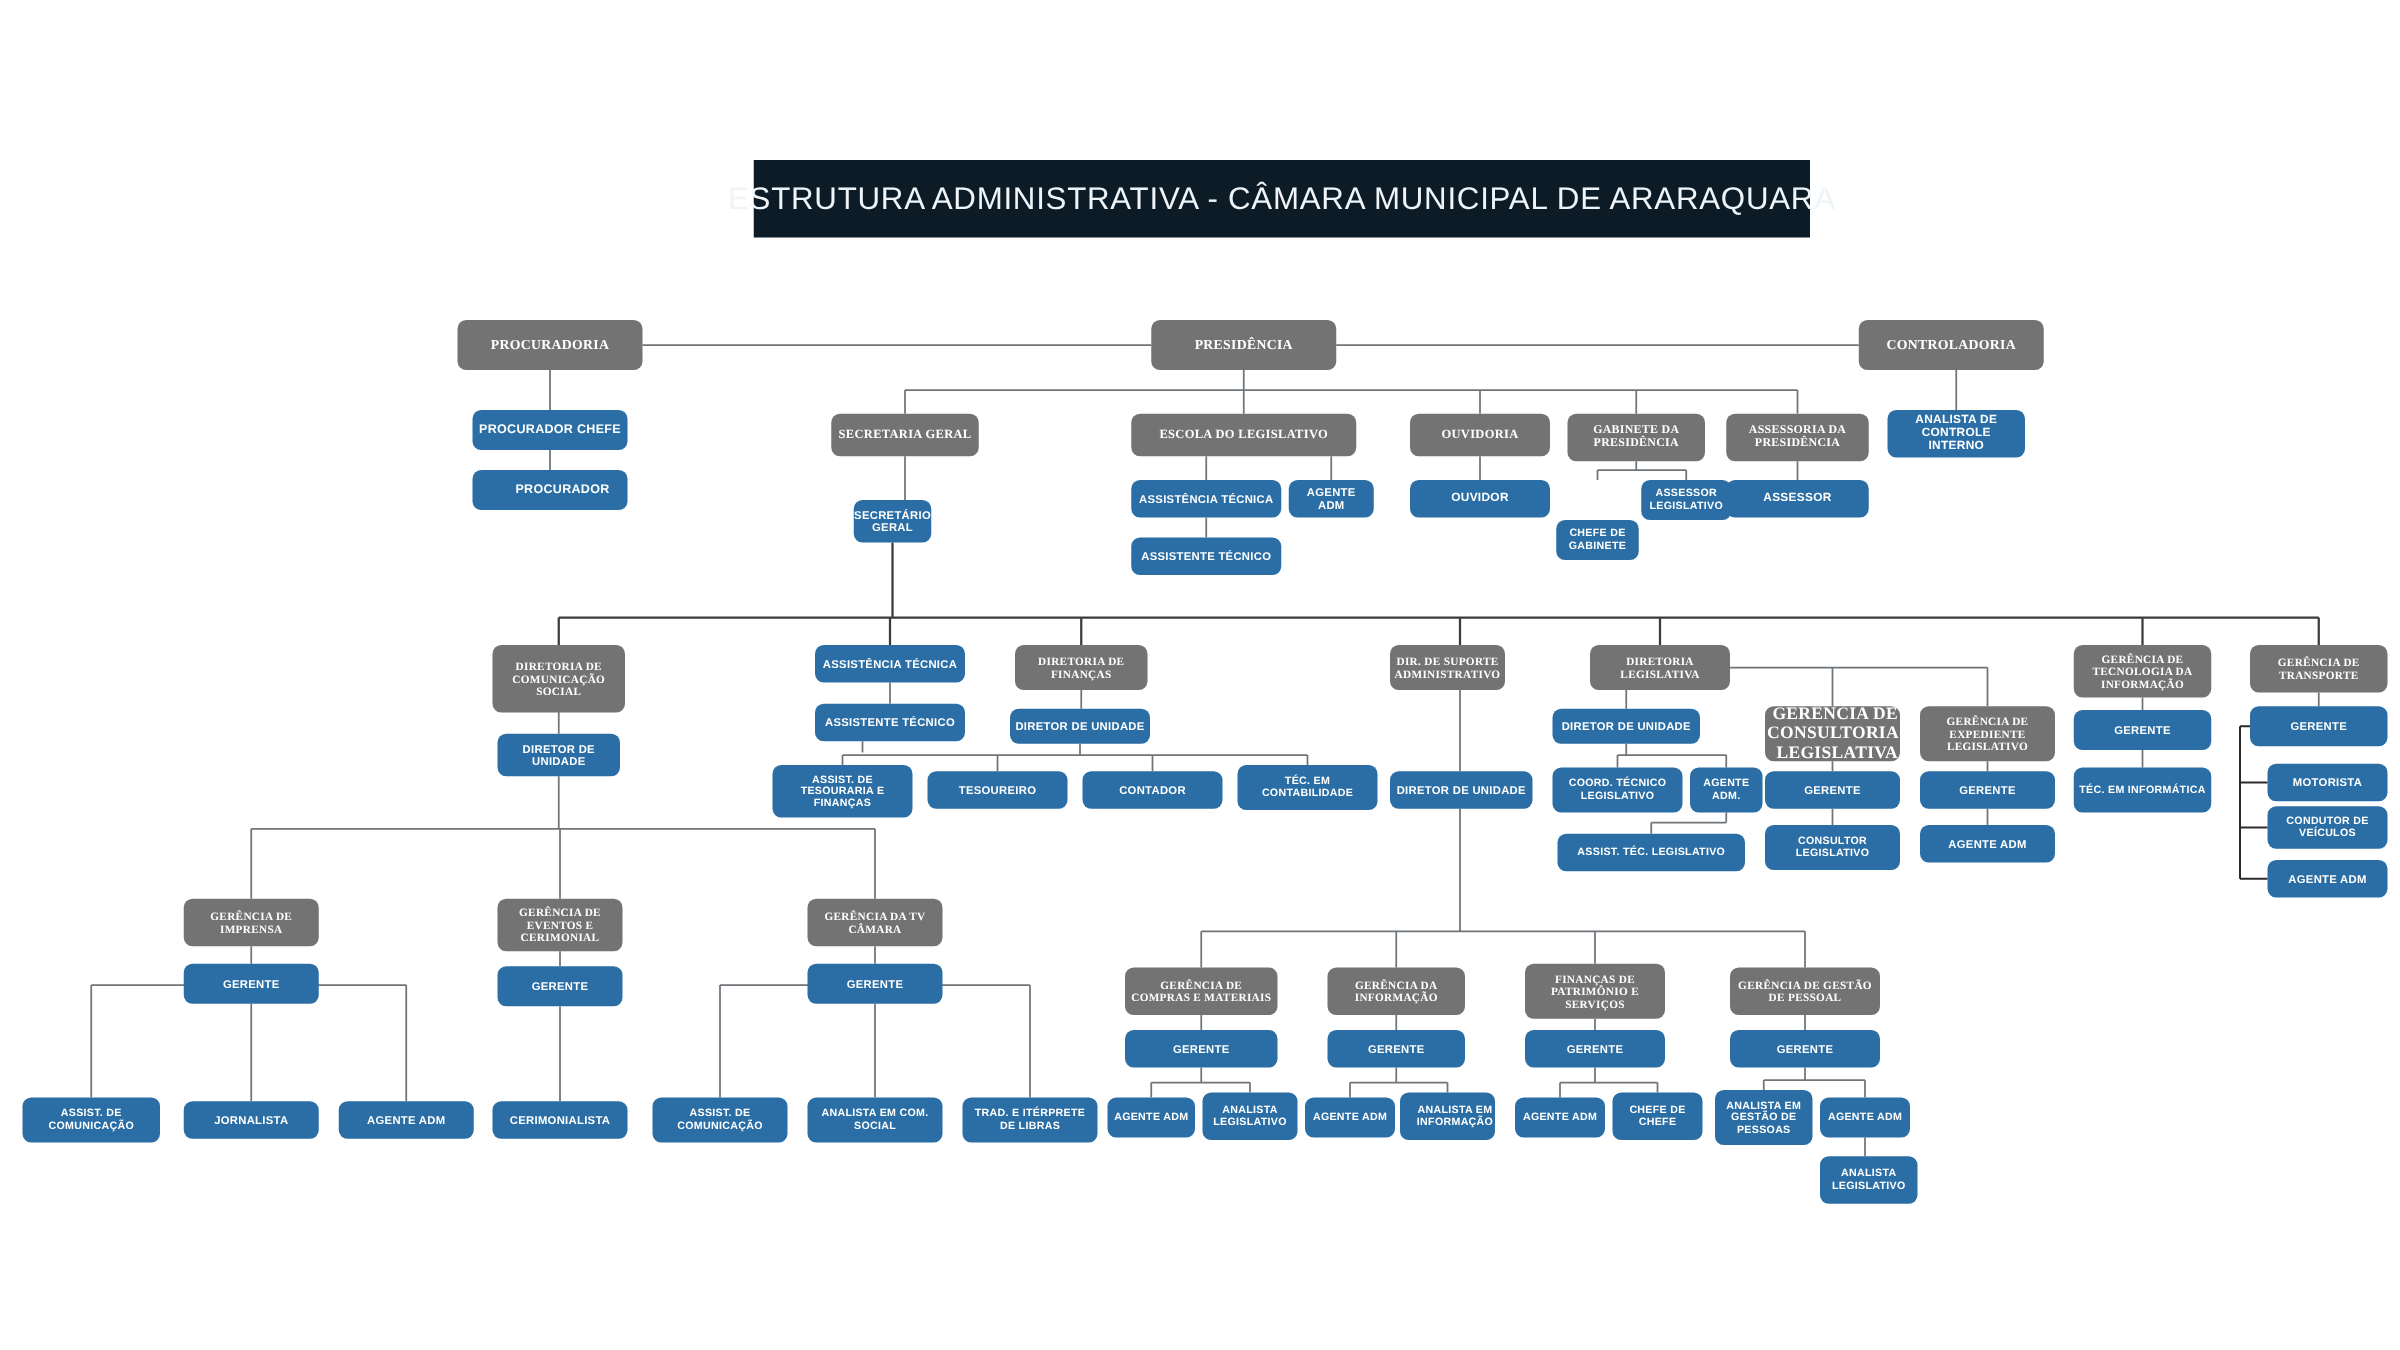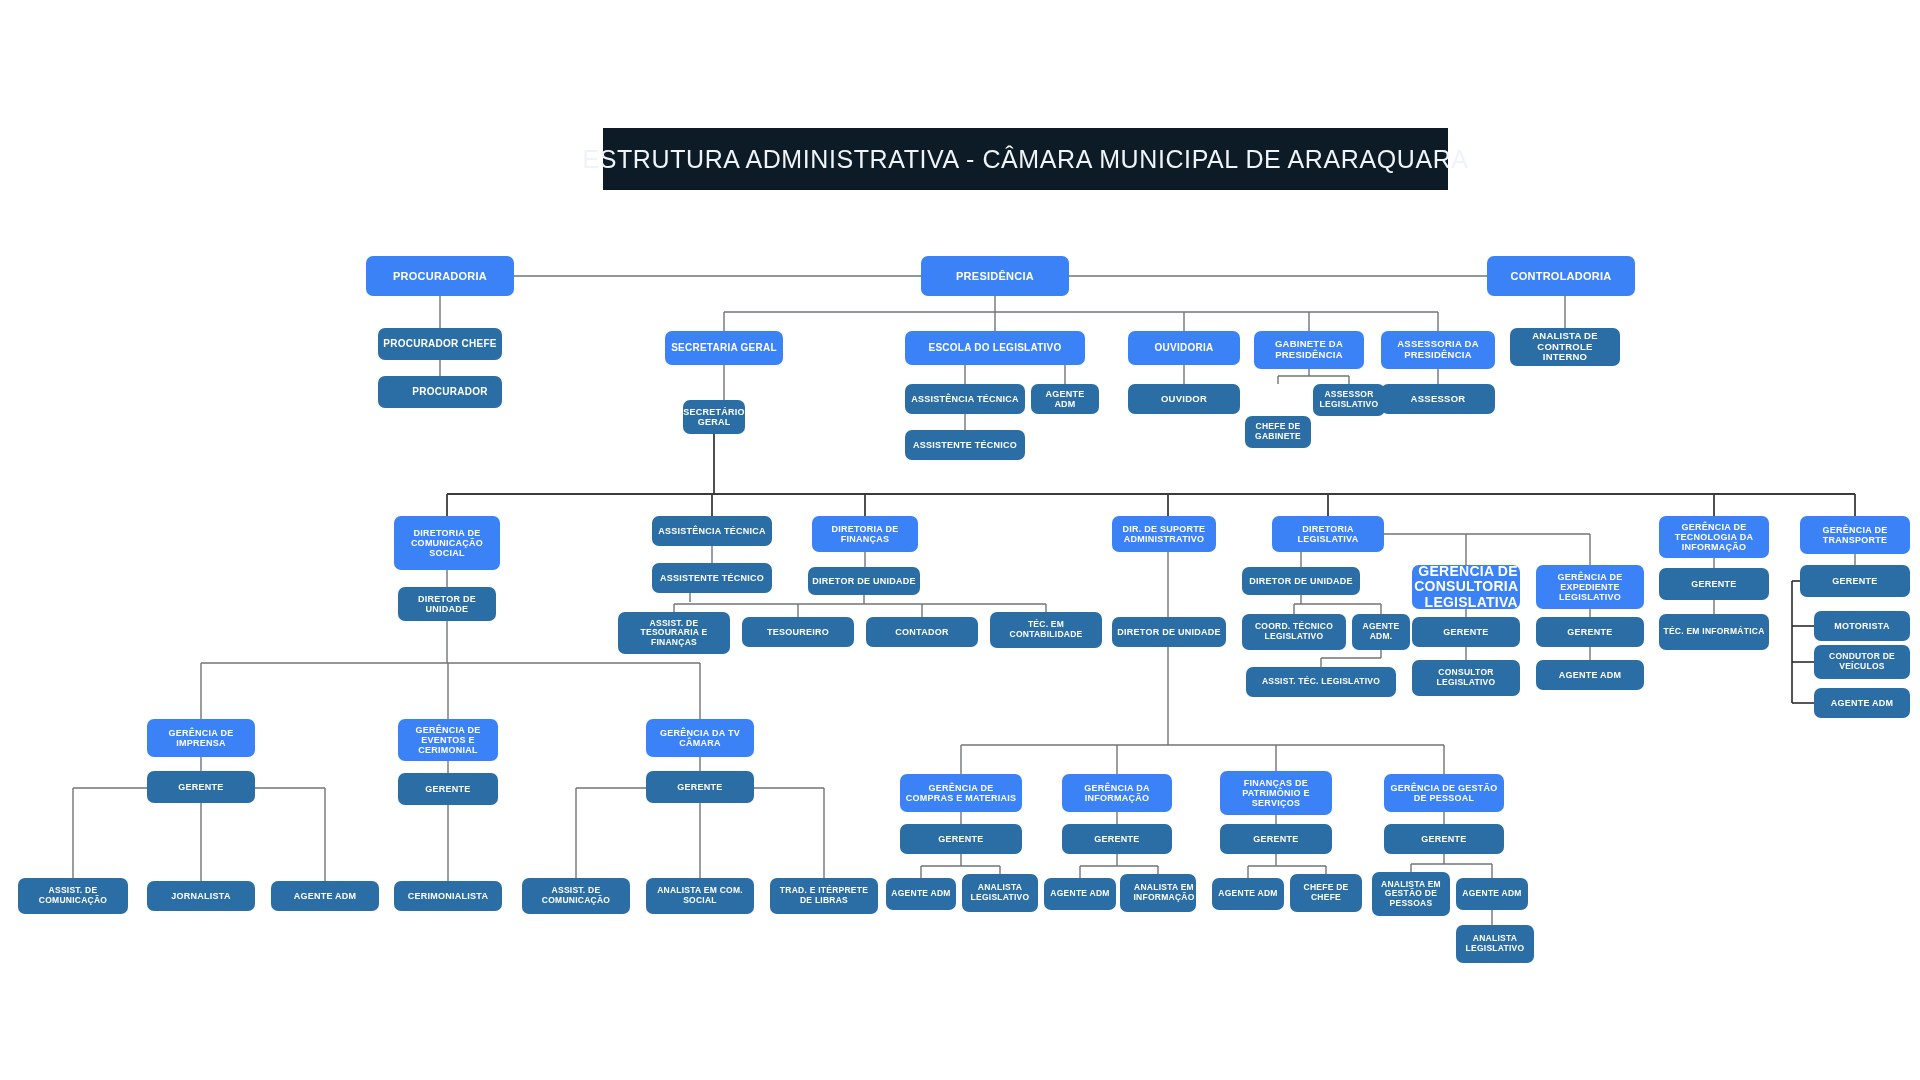--- a/index.html
+++ b/index.html
@@ -33,21 +33,21 @@
     display:flex;align-items:center;justify-content:center;
     text-align:center;
     border-radius:7px;
     color:#ffffff;
     font-weight:bold;
     letter-spacing:.25px;
     line-height:1.12;
     padding:2px 4px;
     z-index:3;
   }
-  .node.dark{background:#3b82f6;}
+  .node.dark{background:#737373;font-family:Liberation Serif, serif;}
   .node.mid{background:#2a6ea5;}
   .node span{display:block;}
 </style>
 </head>
 <body>
 
 <div id="chart-root">
 
   <svg id="connectors" viewBox="0 0 1920 1080" xmlns="http://www.w3.org/2000/svg">
     <g fill="none" stroke="#6f7479" stroke-width="1.4">
@@ -275,21 +275,21 @@
       </div>
       <div class="node dark" style="left: 394px; top: 516px; width: 106px; height: 54px; font-size: 9px;">
         <span>DIRETORIA DE COMUNICAÇÃO SOCIAL</span>
       </div>
       <div class="node mid" style="left: 652px; top: 516px; width: 120px; height: 30px; font-size: 9px;">
         <span>ASSISTÊNCIA TÉCNICA</span>
       </div>
       <div class="node dark" style="left: 812px; top: 516px; width: 106px; height: 36px; font-size: 9px;">
         <span>DIRETORIA DE FINANÇAS</span>
       </div>
-      <div class="node dark" style="left: 1112px; top: 516px; width: 104px; height: 36px; font-size: 9px;">
+      <div class="node dark" style="left: 1112px; top: 516px; width: 92px; height: 36px; font-size: 9px;">
         <span>DIR. DE SUPORTE ADMINISTRATIVO</span>
       </div>
       <div class="node dark" style="left: 1272px; top: 516px; width: 112px; height: 36px; font-size: 9px; text-align: center;">
         <span>DIRETORIA LEGISLATIVA</span>
       </div>
       <div class="node dark" style="left: 1659px; top: 516px; width: 110px; height: 42px; font-size: 9px;">
         <span>GERÊNCIA DE TECNOLOGIA DA INFORMAÇÃO</span>
       </div>
       <div class="node dark" style="left: 1800px; top: 516px; width: 110px; height: 38px; font-size: 9px;">
         <span>GERÊNCIA DE TRANSPORTE</span>

